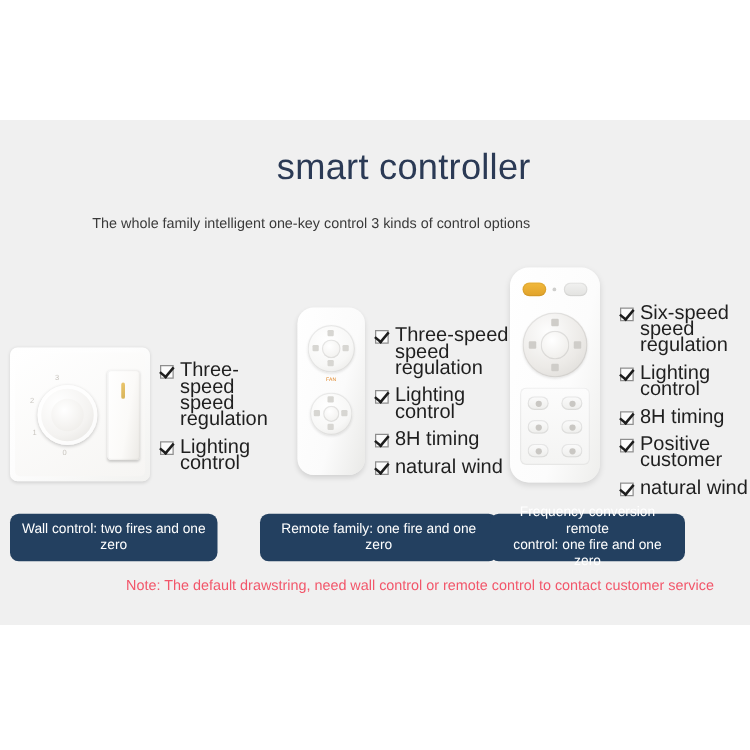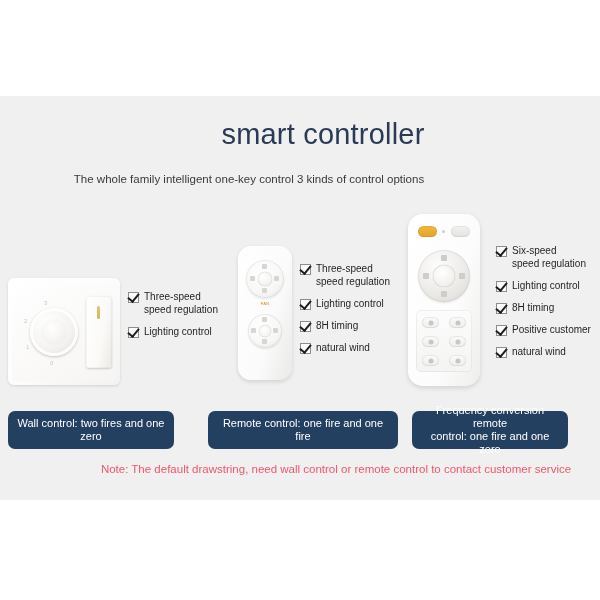--- a/index.html
+++ b/index.html
@@ -30,21 +30,21 @@
   .cbx{
     width:11px;height:11px;flex:0 0 11px;margin-top:2px;margin-right:5px;
     border:1px solid #8d8d8d;background:#fbfbfb;position:relative;
     box-sizing:border-box;
   }
   .cbx::after{
     content:"";position:absolute;left:1px;top:-2px;width:5px;height:9px;
     border-right:2px solid #1d1d1d;border-bottom:2px solid #1d1d1d;
     transform:rotate(40deg);
   }
-  .litxt{font-size:10px;color:#1f1f1f;line-height:13px;white-space:pre-line;}
+  .litxt{font-size:16px;color:#1f1f1f;line-height:13px;white-space:pre-line;}
 
   
   .bar{
     position:absolute;background:#234060;border-radius:7px;color:#ffffff;
     display:flex;align-items:center;justify-content:center;text-align:center;
     font-size:11px;line-height:13px;box-sizing:border-box;padding:4px 8px;
     white-space:pre-line;
   }
 
   .note{
@@ -257,19 +257,19 @@
         <span class="litxt">Positive customer</span>
       </div>
       <div class="li">
         <span class="cbx"></span>
         <span class="litxt">natural wind</span>
       </div>
     </div>
 
   <div class="bar" style="left:8px;top:411px;width:166px;height:38px;">Wall control: two fires and one zero</div>
 
-  <div class="bar" style="left:208px;top:411px;width:190px;height:38px;">Remote control: one fire and one fire</div>
-
-  <div class="bar" style="left:412px;top:411px;width:156px;height:38px;">Frequency conversion remote
+  <div class="bar" style="left:208px;top:411px;width:190px;height:38px;">Remote family: one fire and one zero</div>
+
+  <div class="bar" style="left:392px;top:411px;width:156px;height:38px;">Frequency conversion remote
 control: one fire and one zero</div>
 
   <div class="note">Note: The default drawstring, need wall control or remote control to contact customer service</div>
 </div>
 
 </body></html>

